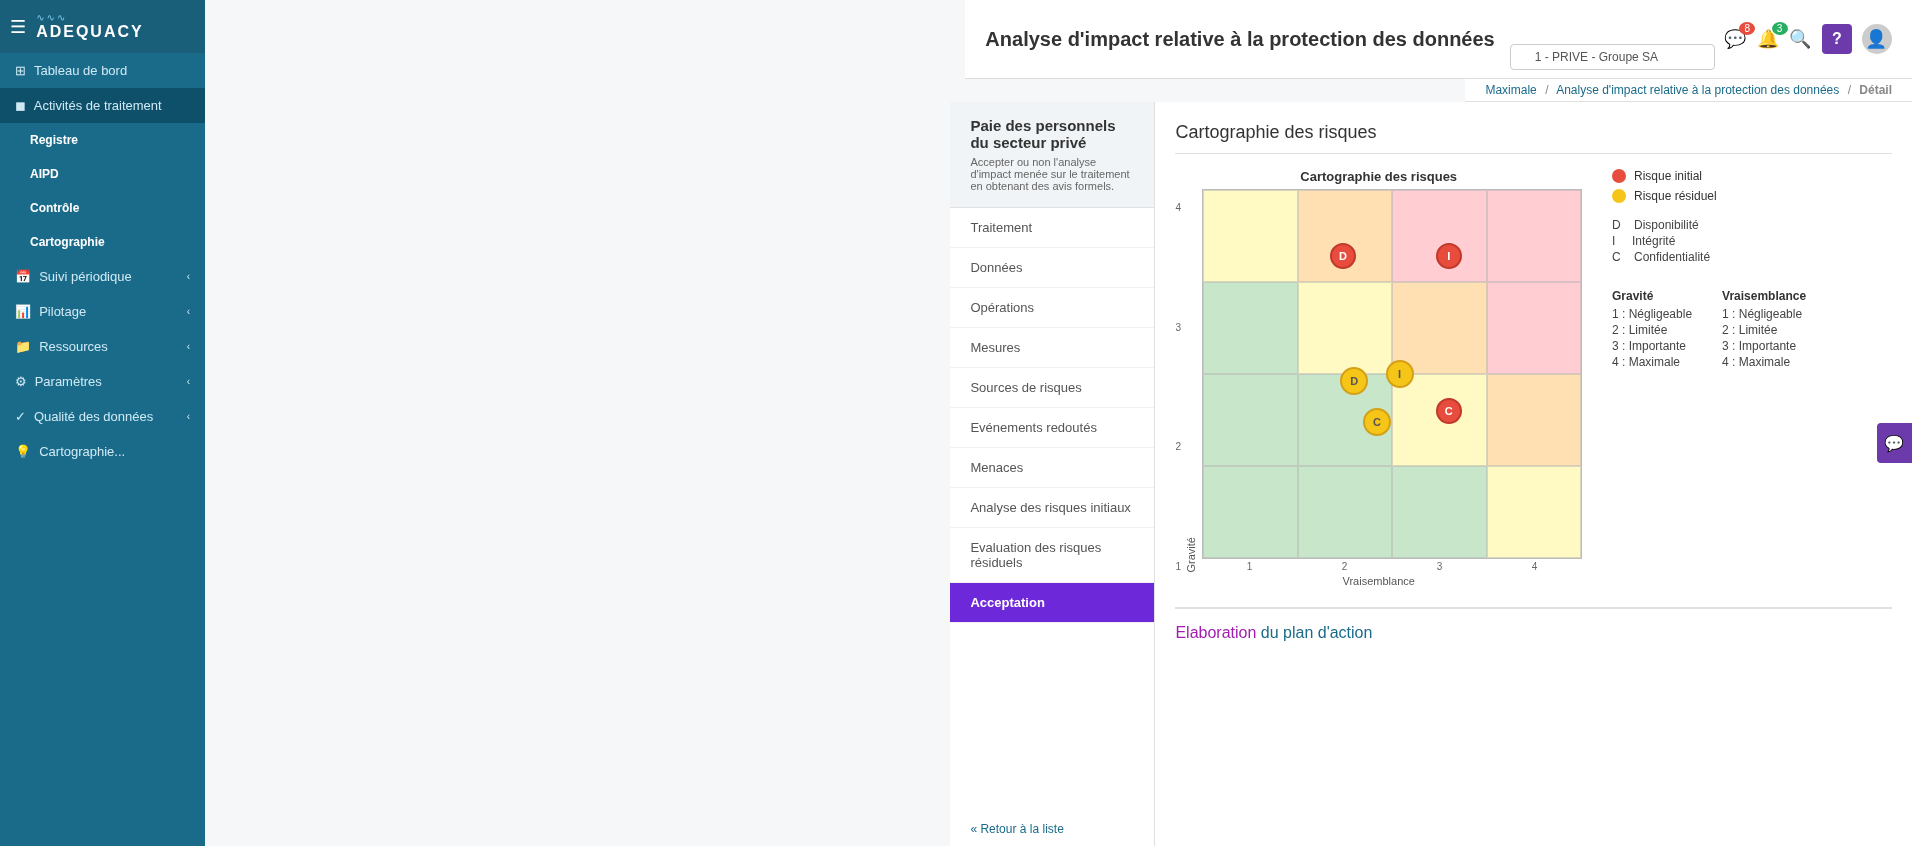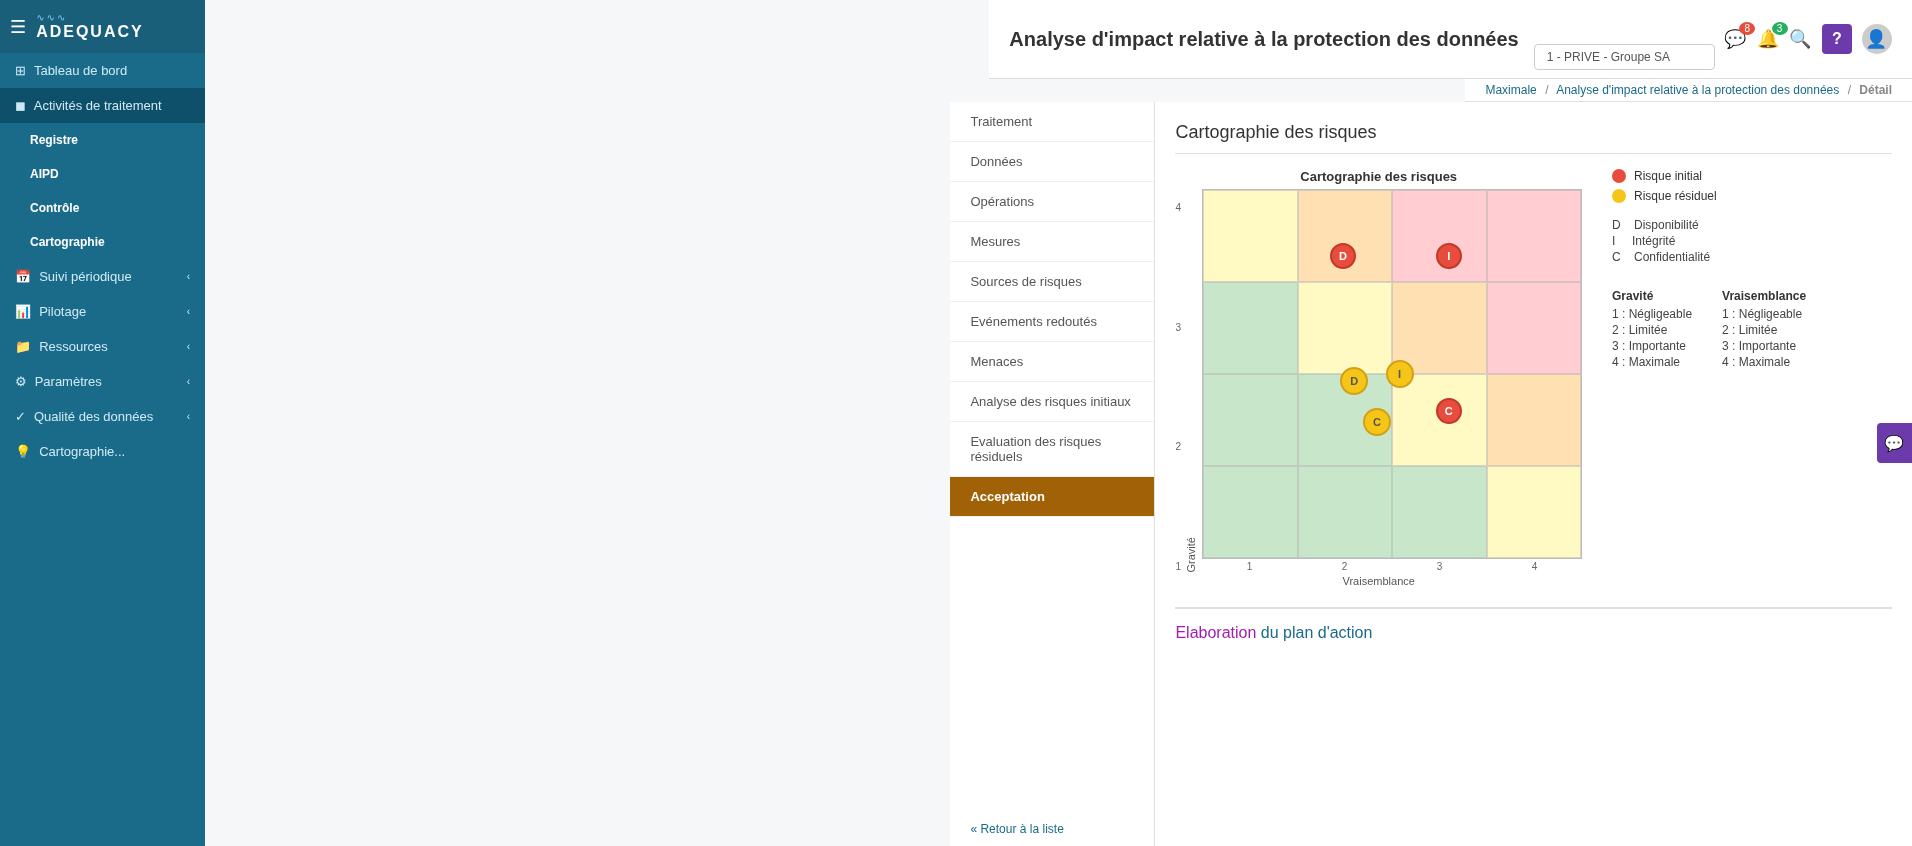--- a/index.html
+++ b/index.html
@@ -176,21 +176,21 @@
     }
 
     .left-menu-item {
       padding: 12px 20px;
       border-bottom: 1px solid #f0f0f0;
       cursor: pointer;
       font-size: 13px;
       color: #555;
     }
     .left-menu-item.active-menu {
-      background: #a16207;
+      background: #6d28d9;
       color: #fff;
       font-weight: bold;
     }
     .back-link {
       padding: 10px 20px;
       color: #1a6b8a;
       font-size: 12px;
       cursor: pointer;
       margin-top: auto;
     }
@@ -437,21 +437,21 @@
       <span>Cartographie...</span>
     </div>
   </div>
 </div>
 
 <div id="main">
 
   <div id="topbar">
     <span id="page-title-main">Analyse d'impact relative à la protection des données</span>
     <div id="topbar-right">
-      <input id="org-selector" type="text" value="1 - PRIVE - Groupe SA" readonly="" style="border: 1px solid rgb(204, 204, 204); border-radius: 4px; padding: 5px 12px; font-size: 12px; color: rgb(85, 85, 85); min-width: 160px; margin-top: 36px;">
+      <input id="org-selector" type="text" value="1 - PRIVE - Groupe SA" readonly="" style="border: 1px solid rgb(204, 204, 204); border-radius: 4px; padding: 5px 24px; font-size: 12px; color: rgb(85, 85, 85); min-width: 160px; margin-top: 36px;">
 
       <div class="icon-badge-wrap">
         <span class="topbar-icon">💬</span>
         <span class="icon-badge">8</span>
       </div>
 
       <div class="icon-badge-wrap">
         <span class="topbar-icon">🔔</span>
         <span class="icon-badge green">3</span>
       </div>
@@ -466,20 +466,24 @@
     <a href="#">Maximale</a>
     <span class="sep">/</span>
     <a href="#">Analyse d'impact relative à la protection des données</a>
     <span class="sep">/</span>
     <strong>Détail</strong>
   </div>
 
   <div id="content">
 
     <div id="left-panel">
+      <div id="page-header">
+        <div id="page-header-title">Paie des personnels du secteur privé</div>
+        <div id="page-header-subtitle">Accepter ou non l'analyse d'impact menée sur le traitement en obtenant des avis formels.</div>
+      </div>
 
       <div class="left-menu-item">Traitement</div>
       <div class="left-menu-item">Données</div>
       <div class="left-menu-item">Opérations</div>
       <div class="left-menu-item">Mesures</div>
       <div class="left-menu-item">Sources de risques</div>
       <div class="left-menu-item">Evénements redoutés</div>
       <div class="left-menu-item">Menaces</div>
       <div class="left-menu-item">Analyse des risques initiaux</div>
       <div class="left-menu-item">Evaluation des risques résiduels</div>

